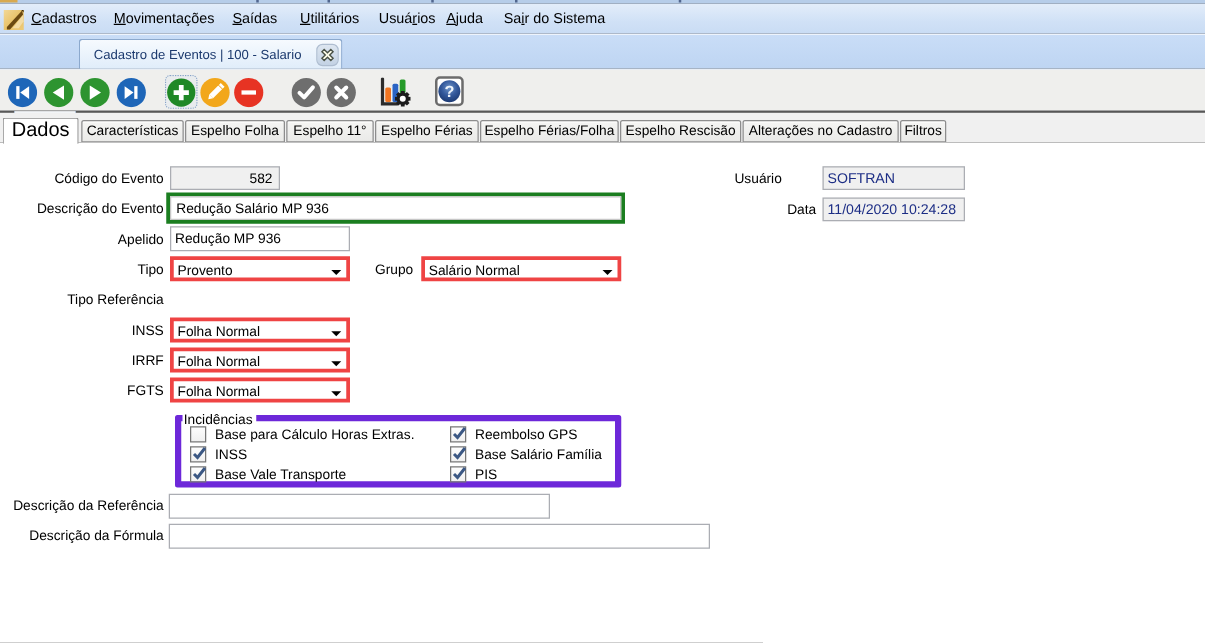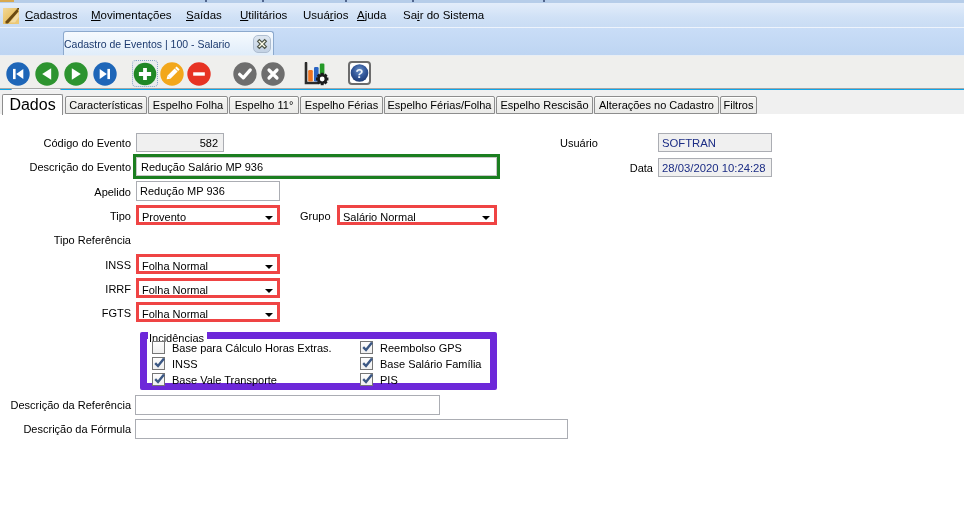--- a/index.html
+++ b/index.html
@@ -1,39 +1,39 @@
 <!DOCTYPE html>
 <html><head>
 <meta charset="utf-8">
 <style>
 * { margin:0; padding:0; box-sizing:border-box; }
 html,body { width:964px; height:514px; overflow:hidden; }
 body { font-family:"Liberation Sans", sans-serif; font-size:11px; color:#000; background:#fff; }
-#app { position:relative; width:964px; height:514px; background:#0ea5e9; }
+#app { position:relative; width:964px; height:514px; background:#000000; }
 .abs { position:absolute; }
 
 
 #sliver { left:0; top:0; width:964px; height:3px; background:#b6cde9; }
 .dash { position:absolute; top:0; height:2px; width:2px; background:#51668e; }
 
 
 #menubar { left:0; top:3px; width:964px; height:25px; border-bottom:1px solid #eef4fc;
   background:linear-gradient(#e3edfa, #d0e1f6 60%, #c9dcf4); }
 .mitem { position:absolute; top:5px; font-size:11.5px; height:14px; line-height:14px; white-space:nowrap; }
 .mitem u { text-decoration:underline; }
 
 
 #tabstrip { left:0; top:28px; width:964px; height:28px;
   background:linear-gradient(#c9ddf7, #bed5f2); border-bottom:1px solid #e9eef4; }
 .wtab { position:absolute; top:3px; height:24px; font-size:11px; border-radius:3px 3px 0 0;
   border:1px solid #8ca9cd; border-bottom:none; color:#1c3a6e; }
 #wtab1 { left:11px; width:50px; background:linear-gradient(#fdfeff,#f2f7fd);
   text-align:center; line-height:24px;margin-top:39px; }
 #wtab2 { left:63px; width:211px; background:linear-gradient(#f6fafe,#e0edfa);
-  line-height:24px; font-size:10.5px; }
+  line-height:24px; padding-left:11px; font-size:10.5px; }
 #closebox { position:absolute; left:189px; top:3px; width:18px; height:18px;
   border:1px solid #aebdd0; border-radius:5px;
   background:linear-gradient(#dde6f0,#c3d2e4); }
 
 
 #toolbar { left:0; top:56px; width:964px; height:33px; background:#efefed;
   border-bottom:1px solid #a6a6a6; }
 #toolbar2 { left:0; top:90px; width:964px; height:24px; background:#f0f0f0; }
 .tbtn { position:absolute; top:6px; }
 #focusrect { position:absolute; left:132px; top:4px; width:26px; height:27px;
@@ -58,21 +58,21 @@
 .combo { position:absolute; border:3px solid #ef4444; background:#fff;
   line-height:17px; padding:1px 5px 0 3px; white-space:nowrap; }
 .combo .arr { position:absolute; right:4px; top:8px; width:0; height:0;
   border-left:4.5px solid transparent; border-right:4.5px solid transparent;
   border-top:4.5px solid #000; }
 .navy { color:#1c2d85; }
 #greenbox { position:absolute; left:133px; top:40px; width:367px; height:25px;
   border:3px solid #1b7e20; background:#fff; }
 #greenbox .in { width:100%; height:100%; border:1px solid #c6c6c6; padding:1px 4px 0 4px; line-height:16px; }
 #groupbox { position:absolute; left:140px; top:218px; width:357px; height:58px;
-  border:7px solid #6d28d9; border-radius:2px; }
+  border:5px solid #6d28d9; border-radius:2px; }
 #grouplbl { position:absolute; left:1px; top:-7px; background:#fff; padding:0 3px 0 1px; }
 .cb { position:absolute; width:13px; height:13px; border:1px solid #767676;
   background:linear-gradient(#fdfdfd,#f0f0f0); }
 .cbl { position:absolute; white-space:nowrap; }
 </style>
 </head>
 <body>
 <div id="app">
 
   <div id="sliver" class="abs">
@@ -262,19 +262,19 @@
         <path d="M3.2 8.2 L6 11 L12 3.4" stroke="#3c5884" stroke-width="2.4" fill="none"></path>
       </svg>
     <div class="cbl" style="left:380px;top:260px">PIS</div>
 
     <div class="lbl r" style="top:285px">Descrição da Referência</div>
     <div class="field" style="left:135px;top:281px;width:305px;height:20px"></div>
 
     <div class="lbl r" style="top:309px">Descrição da Fórmula</div>
     <div class="field" style="left:135px;top:305px;width:433px;height:20px"></div>
 
-    <div class="lbl" style="left:560px;top:23px;width:93px;text-align:left">Usuário</div>
+    <div class="lbl" style="left:560px;top:23px;width:93px;text-align:center">Usuário</div>
     <div class="field ro navy" style="left:658px;top:19px;width:114px;height:19px;font-size:11.3px">SOFTRAN</div>
     <div class="lbl" style="left:560px;top:48px;width:93px;text-align:right">Data</div>
-    <div class="field ro navy" style="left:658px;top:44px;width:114px;height:19px;font-size:11.3px">28/03/2020 10:24:28</div>
+    <div class="field ro navy" style="left:658px;top:44px;width:114px;height:19px;font-size:11.3px">11/04/2020 10:24:28</div>
   </div>
 
 </div>
 
 </body></html>

